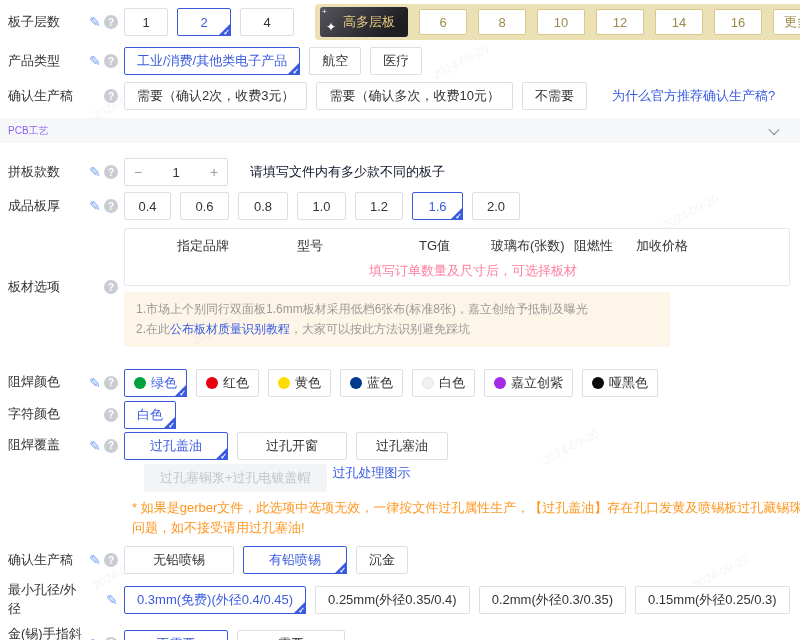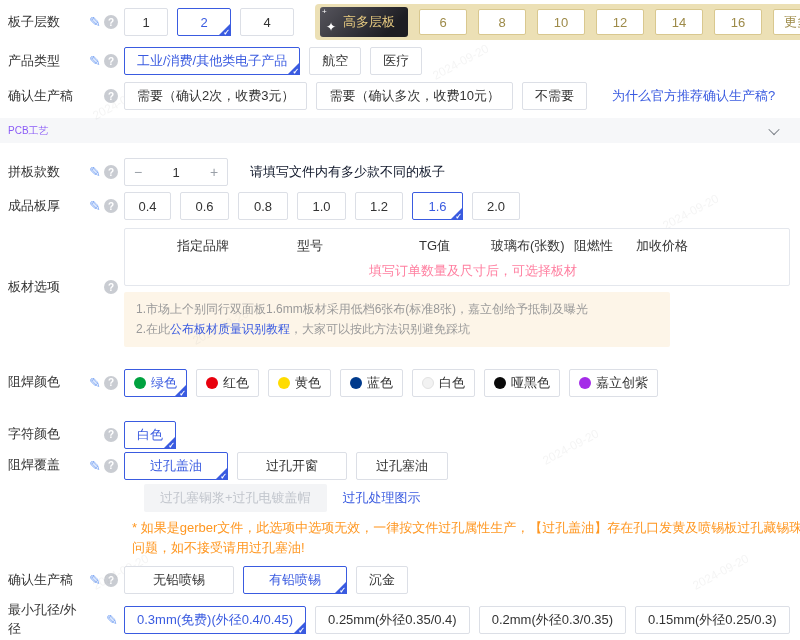--- a/index.html
+++ b/index.html
@@ -56,21 +56,21 @@
   .material-box{width:666px;border:1px solid #e4e7ed;border-radius:2px;height:58px;position:relative;background:#fff;}
   .mh{position:absolute;top:8px;font-size:13px;color:#333;white-space:nowrap;}
   .mh1{left:52px;}.mh2{left:172px;}.mh3{left:294px;}.mh4{left:366px;}.mh5{left:449px;}.mh6{left:511px;}
   .pink-note{position:absolute;top:33px;left:16px;width:100%;text-align:center;color:#ff7fa0;font-size:13px;}
   .notes{width:546px;background:#fdf5e8;border-radius:2px;padding:7px 12px;color:#9a9a9a;font-size:12px;line-height:1.7;margin-top:6px;}
 
   .dot{width:12px;height:12px;border-radius:50%;margin-right:5px;flex-shrink:0;}
   .dot-bordered{border:1px solid #e2e2e2;}
 
   .row-cover{margin-bottom:3px;}
-  .cover-line2{margin:4px 0 0 136px;display:flex;align-items:center;gap:16px;}
+  .cover-line2{margin:4px 0 0 136px;display:flex;align-items:flex-start;gap:6px;}
   .disabled-btn{height:28px;padding:0 16px;background:#f3f4f6;color:#c2c6cd;border-radius:2px;display:inline-flex;align-items:center;font-size:13px;white-space:nowrap;}
   .warning{margin:6px 0 8px 124px;width:676px;color:#ff9721;font-size:13px;line-height:1.55;}
 
   .row-spray{margin-bottom:7px;margin-top:8px;}
   .row-finger{margin-bottom:0;}
   .row-finger .row-label{width:78px;}
 
   .watermark{position:absolute;color:#8a8a8a;opacity:0.09;transform:rotate(-28deg);font-size:12px;pointer-events:none;white-space:nowrap;}
 </style>
 </head>
@@ -195,21 +195,21 @@
         <span class="mh mh6">加收价格</span>
         <div class="pink-note">填写订单数量及尺寸后，可选择板材</div>
       </div>
       <div class="notes">
         <div>1.市场上个别同行双面板1.6mm板材采用低档6张布(标准8张)，嘉立创给予抵制及曝光</div>
         <div><span>2.在此</span><span class="link" style="font-size:12px">公布板材质量识别教程</span><span>，大家可以按此方法识别避免踩坑</span></div>
       </div>
     </div>
   </div>
 
-  <div class="row" style="margin-bottom:24px">
+  <div class="row" style="margin-bottom:4px">
     <div class="row-label">阻焊颜色</div>
     <div class="row-icons">
       <span class="edit-icon">✎</span>
       <span class="help-icon">?</span>
     </div>
     <div class="row-content">
       <button class="btn selected" style="padding:12px 9px">
           <span class="dot" title="绿色" style="background: rgb(0, 162, 63);"></span>
           <span>绿色</span>
         </button>
@@ -223,26 +223,26 @@
         </button>
       <button class="btn" style="padding:0 9px">
           <span class="dot" style="background: rgb(0, 58, 140);"></span>
           <span>蓝色</span>
         </button>
       <button class="btn" style="padding:0 9px">
           <span class="dot dot-bordered" style="background: rgb(242, 242, 242);"></span>
           <span>白色</span>
         </button>
       <button class="btn" style="padding:0 9px">
+          <span class="dot" style="background: rgb(164, 44, 232);"></span>
+          <span>嘉立创紫</span>
+        </button>
+      <button class="btn" style="padding:0 9px">
           <span class="dot" style="background: rgb(10, 10, 10);"></span>
           <span>哑黑色</span>
-        </button>
-      <button class="btn" style="padding:0 9px">
-          <span class="dot" style="background: rgb(164, 44, 232);"></span>
-          <span>嘉立创紫</span>
         </button>
     </div>
   </div>
 
   <div class="row" style="margin-bottom:3px">
     <div class="row-label">字符颜色</div>
     <div class="row-icons">
       <span class="help-icon">?</span>
     </div>
     <div class="row-content">

